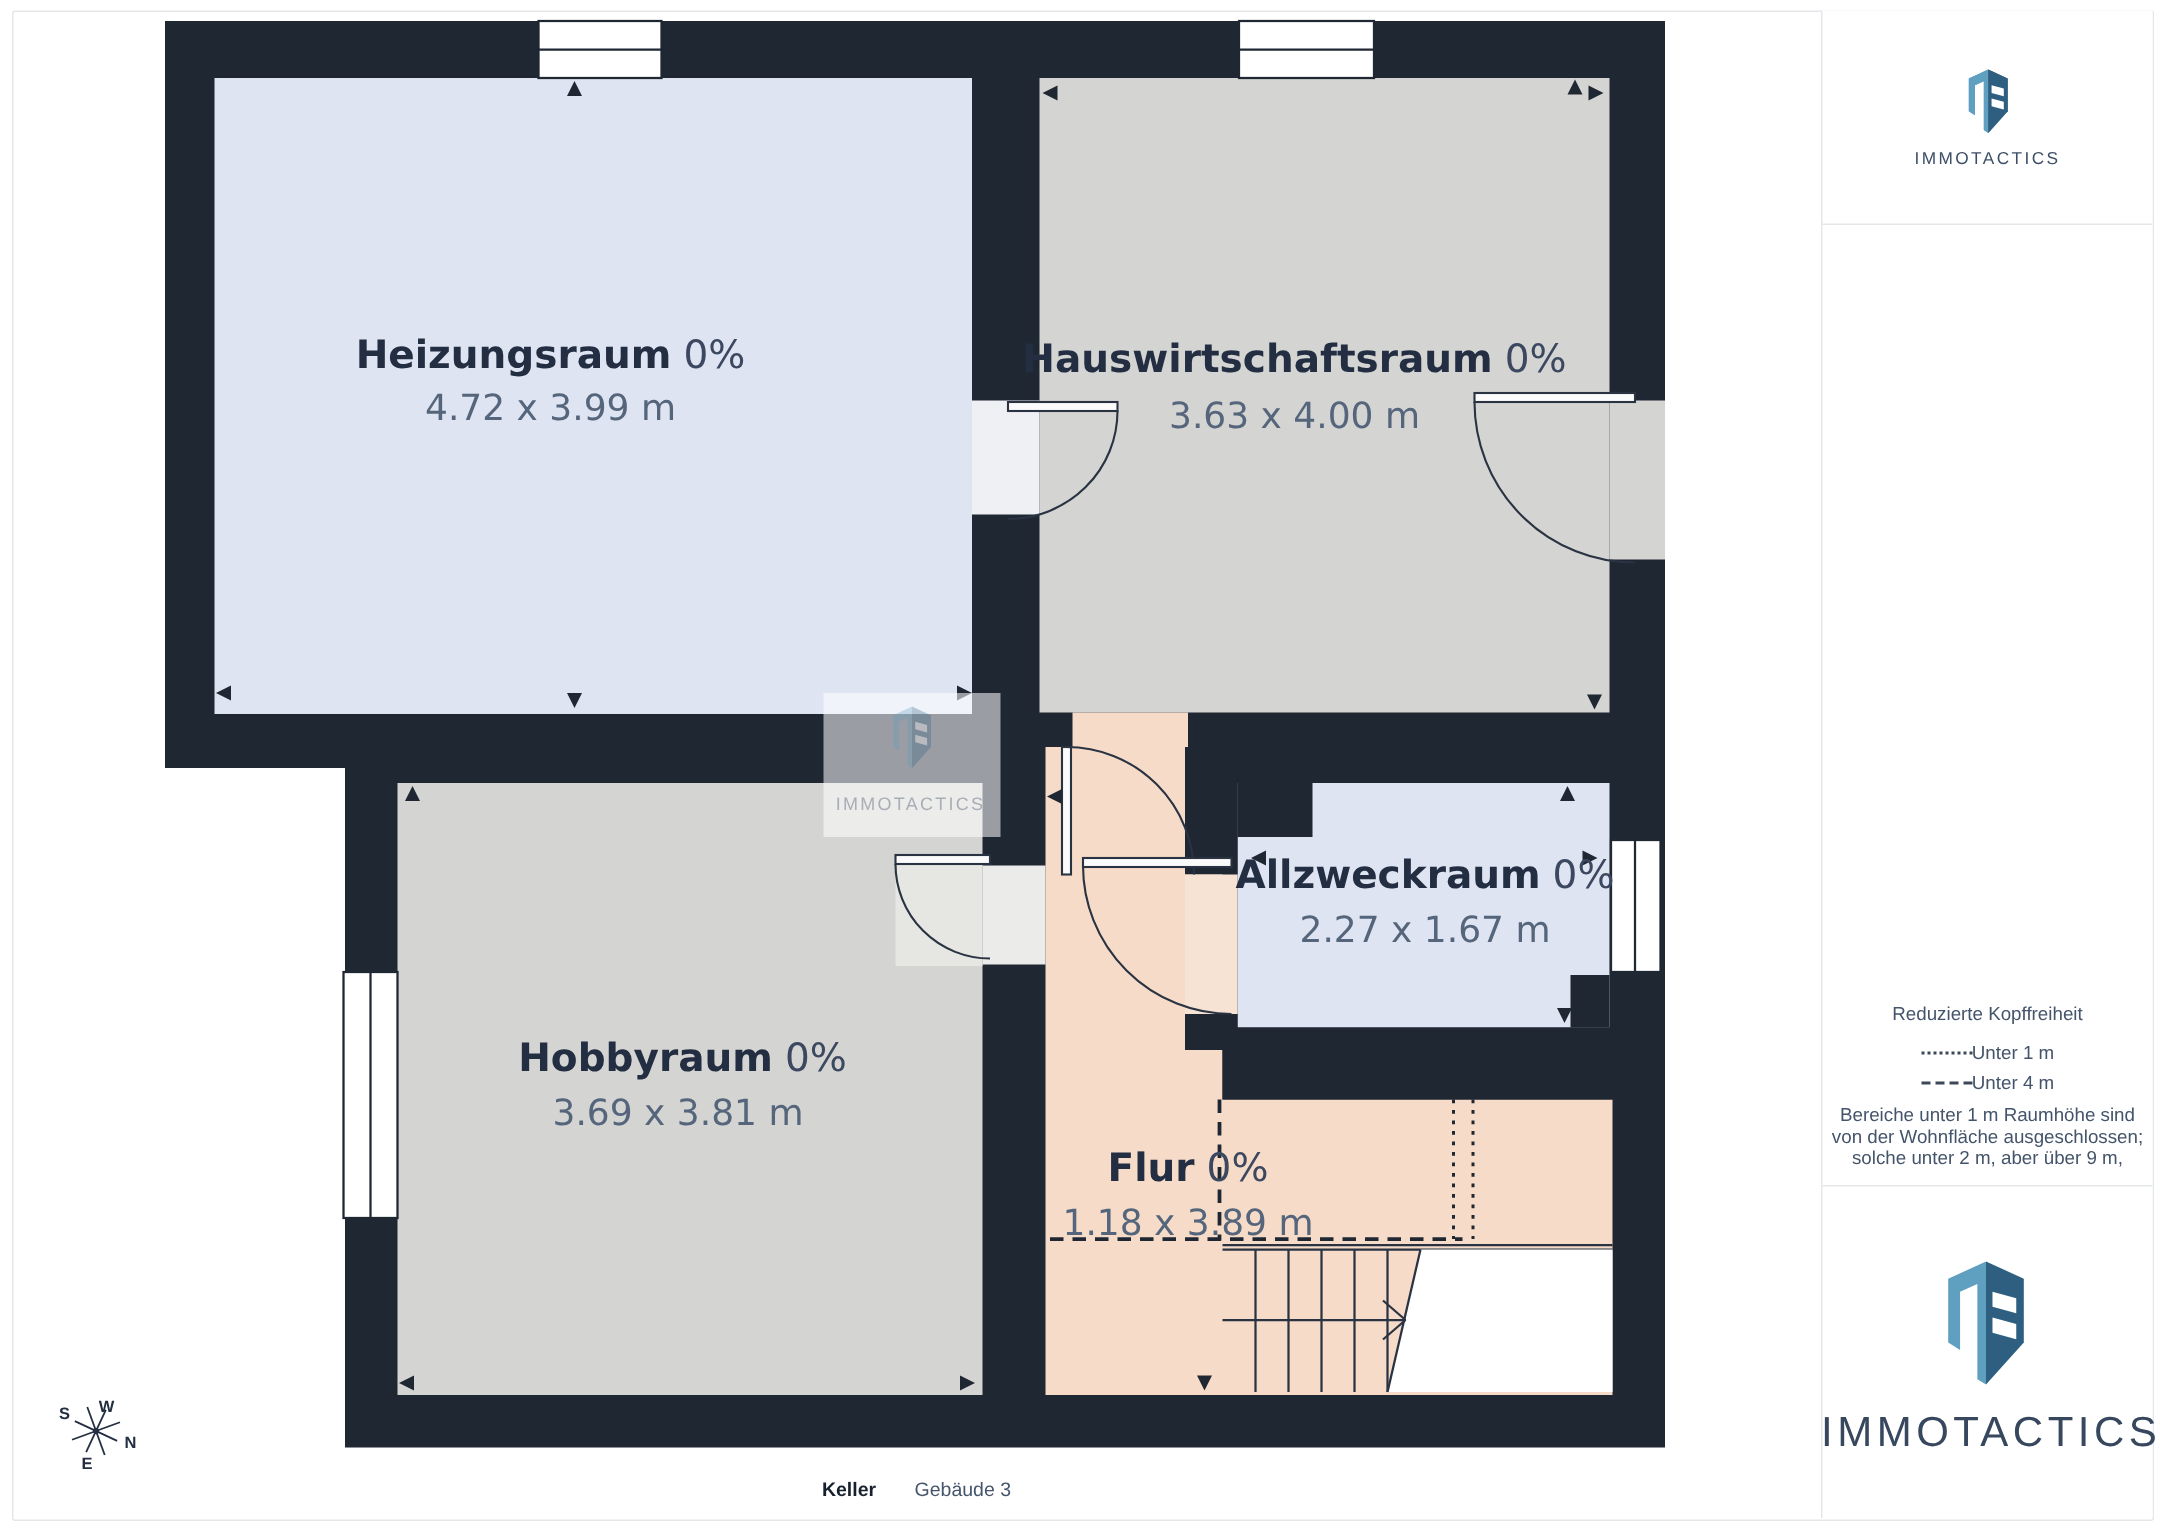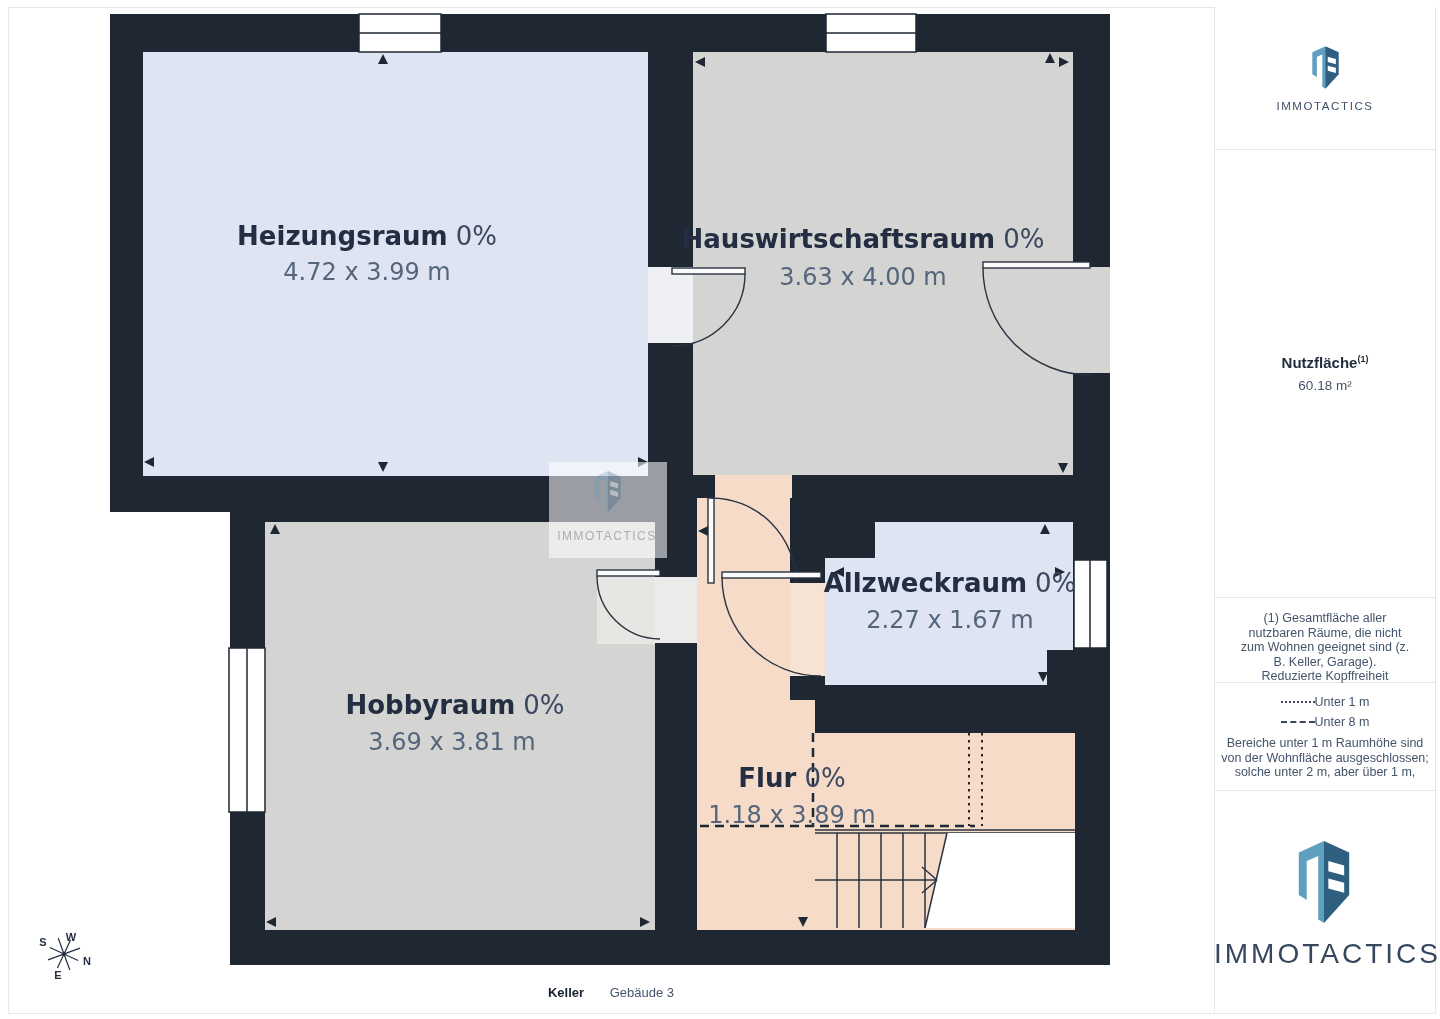--- a/index.html
+++ b/index.html
@@ -214,43 +214,36 @@
       <svg width="37" height="45" viewBox="0 0 100 120">
         <use href="#logo-mark"></use>
         <polygon points="50,3 15,19 15,78 26,85 26,31 42,24 42,112 50,117" fill="#5f9fc0"></polygon>
         <polygon points="50,3 85,19 85,78 50,117" fill="#2e5f80"></polygon>
         <polygon points="56,31 78,37 78,51 56,45" fill="#ffffff"></polygon>
         <polygon points="56,55 78,61 78,75 56,69" fill="#ffffff"></polygon>
       </svg>
       <div id="sb-brand-top-text">IMMOTACTICS</div>
     </div>
 
-    <div id="sb-stats" class="sb-section">
-      <div class="sb-stat-label"><span>Nutzfläche</span><sup>(1)</sup></div>
-      <div class="sb-stat-value">60.18 m²</div>
-    </div>
-
-    <div id="sb-footnote" class="sb-section">
-      <div class="sb-small">(1) Gesamtfläche aller nutzbaren Räume, die nicht zum Wohnen geeignet sind (z. B. Keller, Garage).</div>
-    </div>
+
 
     <div id="sb-legend" class="sb-section">
       <div class="legend-title">Reduzierte Kopffreiheit</div>
       <div class="legend-row">
         <span class="legend-sample ls-dotted"></span>
         <span class="legend-label">Unter 1 m</span>
       </div>
       <div class="legend-row">
         <span class="legend-sample ls-dashed"></span>
-        <span class="legend-label">Unter 8 m</span>
+        <span class="legend-label">Unter 4 m</span>
       </div>
       <div class="sb-small legend-note">
         <div>Bereiche unter 1 m Raumhöhe sind</div>
         <div>von der Wohnfläche ausgeschlossen;</div>
-        <div>solche unter 2 m, aber über 1 m,</div>
+        <div>solche unter 2 m, aber über 9 m,</div>
       </div>
     </div>
   </div>
 
   <div id="brand-bottom">
     <svg width="72" height="88" viewBox="0 0 100 120">
       <polygon points="50,3 15,19 15,78 26,85 26,31 42,24 42,112 50,117" fill="#5f9fc0"></polygon>
       <polygon points="50,3 85,19 85,78 50,117" fill="#2e5f80"></polygon>
       <polygon points="56,31 78,37 78,51 56,45" fill="#ffffff"></polygon>
       <polygon points="56,55 78,61 78,75 56,69" fill="#ffffff"></polygon>

